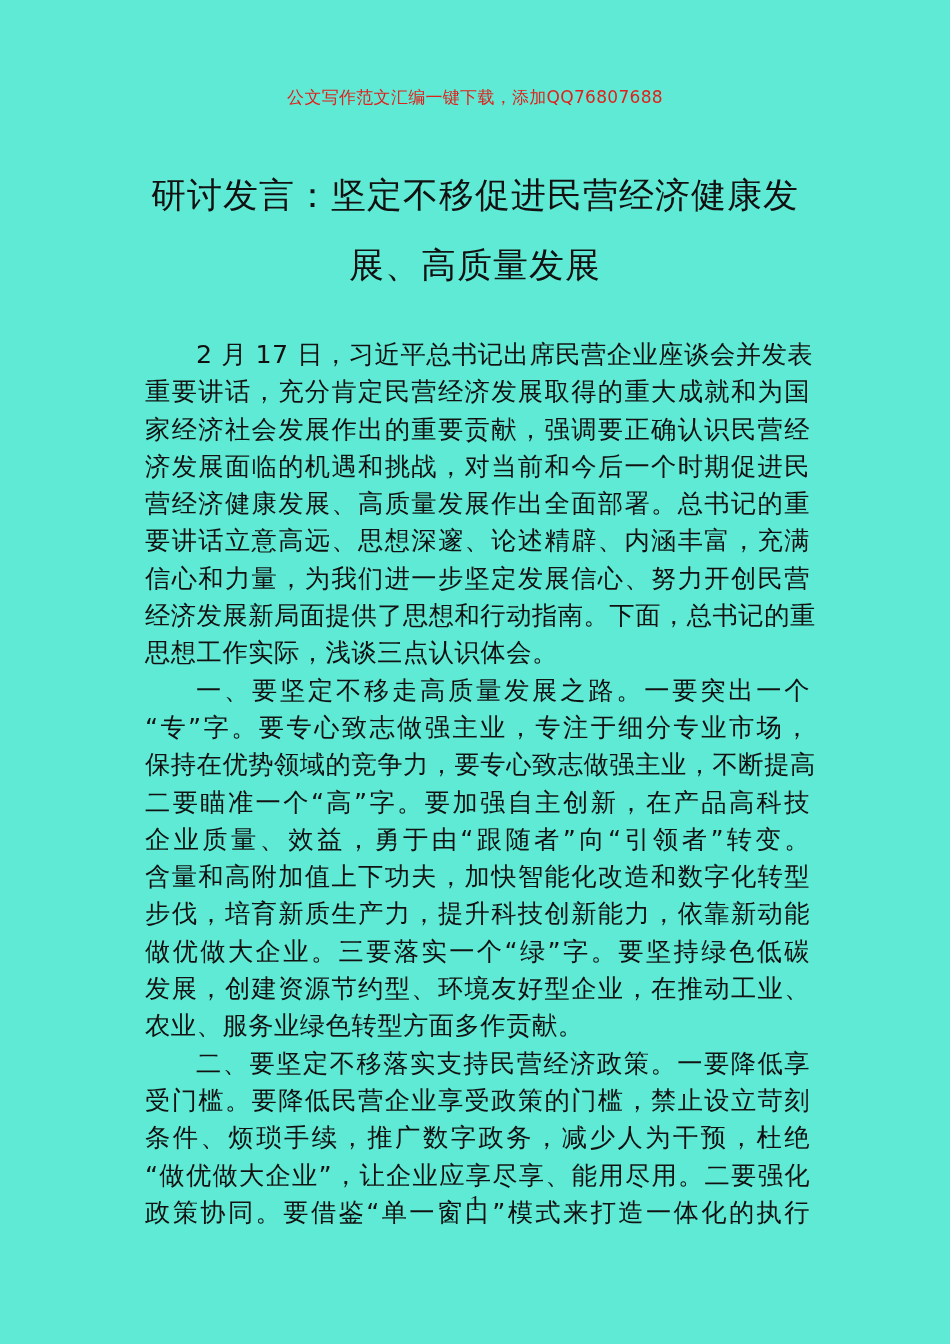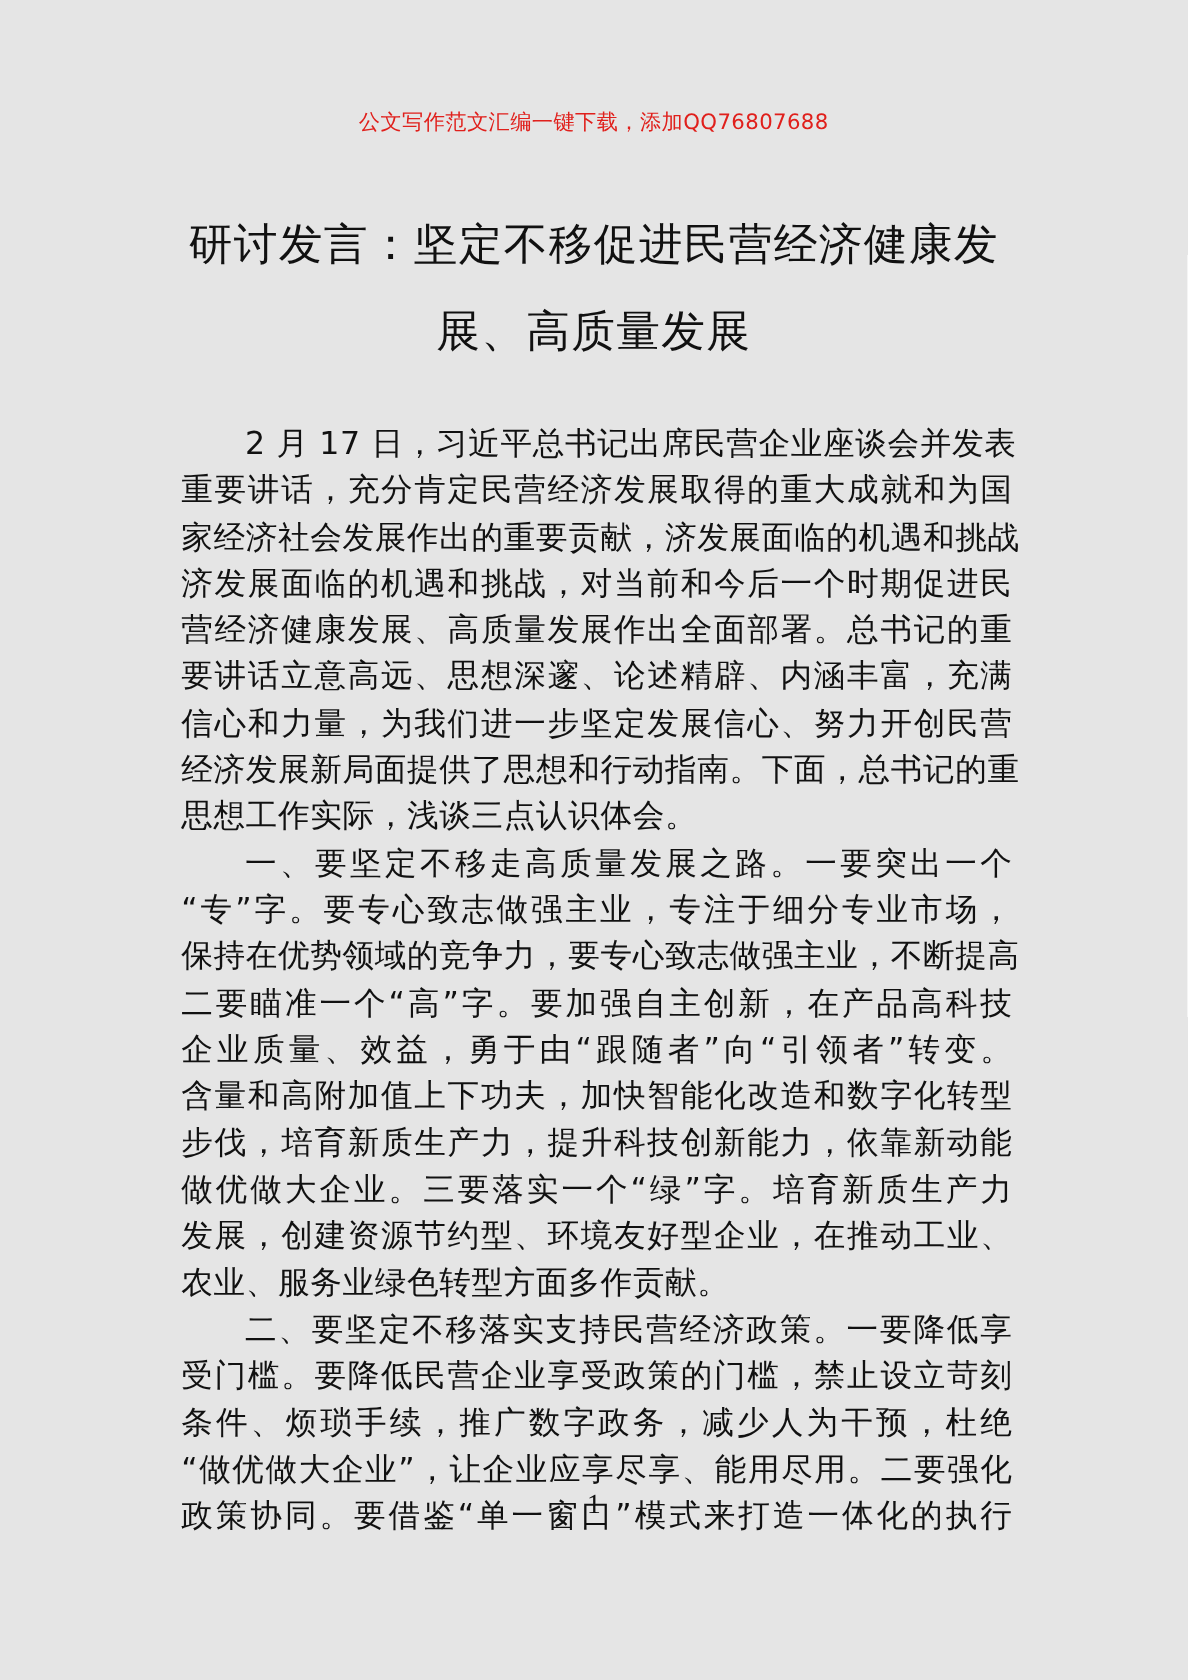--- a/index.html
+++ b/index.html
@@ -1,17 +1,17 @@
 <!DOCTYPE html>
 <html><head>
 <meta charset="utf-8">
 <style>
   html, body { margin: 0; padding: 0; background: #ffffff; }
   body { width: 950px; height: 1344px; position: relative; overflow: hidden; font-family: "DejaVu Sans", sans-serif; color: #111; }
-  .page { position: absolute; left: 0; top: 0; width: 950px; height: 1344px; background: #e5e5e5; }
+  .page { position: absolute; left: 0; top: 0; width: 950px; height: 1344px; background: #5eead4; }
   .banner { position: absolute; top: 86px; left: 0; width: 950px; text-align: center; font-size: 17px; color: #e0201c; letter-spacing: 0.3px; }
   .title { position: absolute; left: 0; width: 950px; text-align: center; font-size: 35px; color: #111; letter-spacing: 1px; }
   .title.l1 { top: 172px; }
   .title.l2 { top: 242px; }
   .body { position: absolute; top: 336px; left: 145px; width: 665px; }
   .line { height: 37.3px; line-height: 37.3px; font-size: 25.3px; white-space: nowrap; letter-spacing: 0.5px; text-align: justify; text-align-last: justify; }
   .line.last { text-align-last: left; }
   .line.indent { padding-left: 51px; }
   .pageno { position: absolute; top: 1190px; left: 0; width: 950px; text-align: center; font-family: "Liberation Serif", serif; font-size: 22px; color: #111; }
 </style>
@@ -22,36 +22,36 @@
 
   <div class="banner">公文写作范文汇编一键下载，添加QQ76807688</div>
 
   <div class="title l1">研讨发言：坚定不移促进民营经济健康发</div>
   <div class="title l2">展、高质量发展</div>
 
   <div class="body">
 
     <div class="line indent">2 月 17 日，习近平总书记出席民营企业座谈会并发表</div>
     <div class="line">重要讲话，充分肯定民营经济发展取得的重大成就和为国</div>
-    <div class="line">家经济社会发展作出的重要贡献，济发展面临的机遇和挑战</div>
+    <div class="line">家经济社会发展作出的重要贡献，强调要正确认识民营经</div>
     <div class="line">济发展面临的机遇和挑战，对当前和今后一个时期促进民</div>
     <div class="line">营经济健康发展、高质量发展作出全面部署。总书记的重</div>
     <div class="line">要讲话立意高远、思想深邃、论述精辟、内涵丰富，充满</div>
     <div class="line">信心和力量，为我们进一步坚定发展信心、努力开创民营</div>
     <div class="line">经济发展新局面提供了思想和行动指南。下面，总书记的重</div>
     <div class="line last">思想工作实际，浅谈三点认识体会。</div>
 
     <div class="line indent">一、要坚定不移走高质量发展之路。一要突出一个</div>
     <div class="line">“专”字。要专心致志做强主业，专注于细分专业市场，</div>
     <div class="line">保持在优势领域的竞争力，要专心致志做强主业，不断提高</div>
     <div class="line">二要瞄准一个“高”字。要加强自主创新，在产品高科技</div>
     <div class="line">企业质量、效益，勇于由“跟随者”向“引领者”转变。</div>
     <div class="line">含量和高附加值上下功夫，加快智能化改造和数字化转型</div>
     <div class="line">步伐，培育新质生产力，提升科技创新能力，依靠新动能</div>
-    <div class="line">做优做大企业。三要落实一个“绿”字。培育新质生产力</div>
+    <div class="line">做优做大企业。三要落实一个“绿”字。要坚持绿色低碳</div>
     <div class="line">发展，创建资源节约型、环境友好型企业，在推动工业、</div>
     <div class="line last">农业、服务业绿色转型方面多作贡献。</div>
 
     <div class="line indent">二、要坚定不移落实支持民营经济政策。一要降低享</div>
     <div class="line">受门槛。要降低民营企业享受政策的门槛，禁止设立苛刻</div>
     <div class="line">条件、烦琐手续，推广数字政务，减少人为干预，杜绝</div>
     <div class="line">“做优做大企业”，让企业应享尽享、能用尽用。二要强化</div>
     <div class="line">政策协同。要借鉴“单一窗口”模式来打造一体化的执行</div>
   </div>
 

